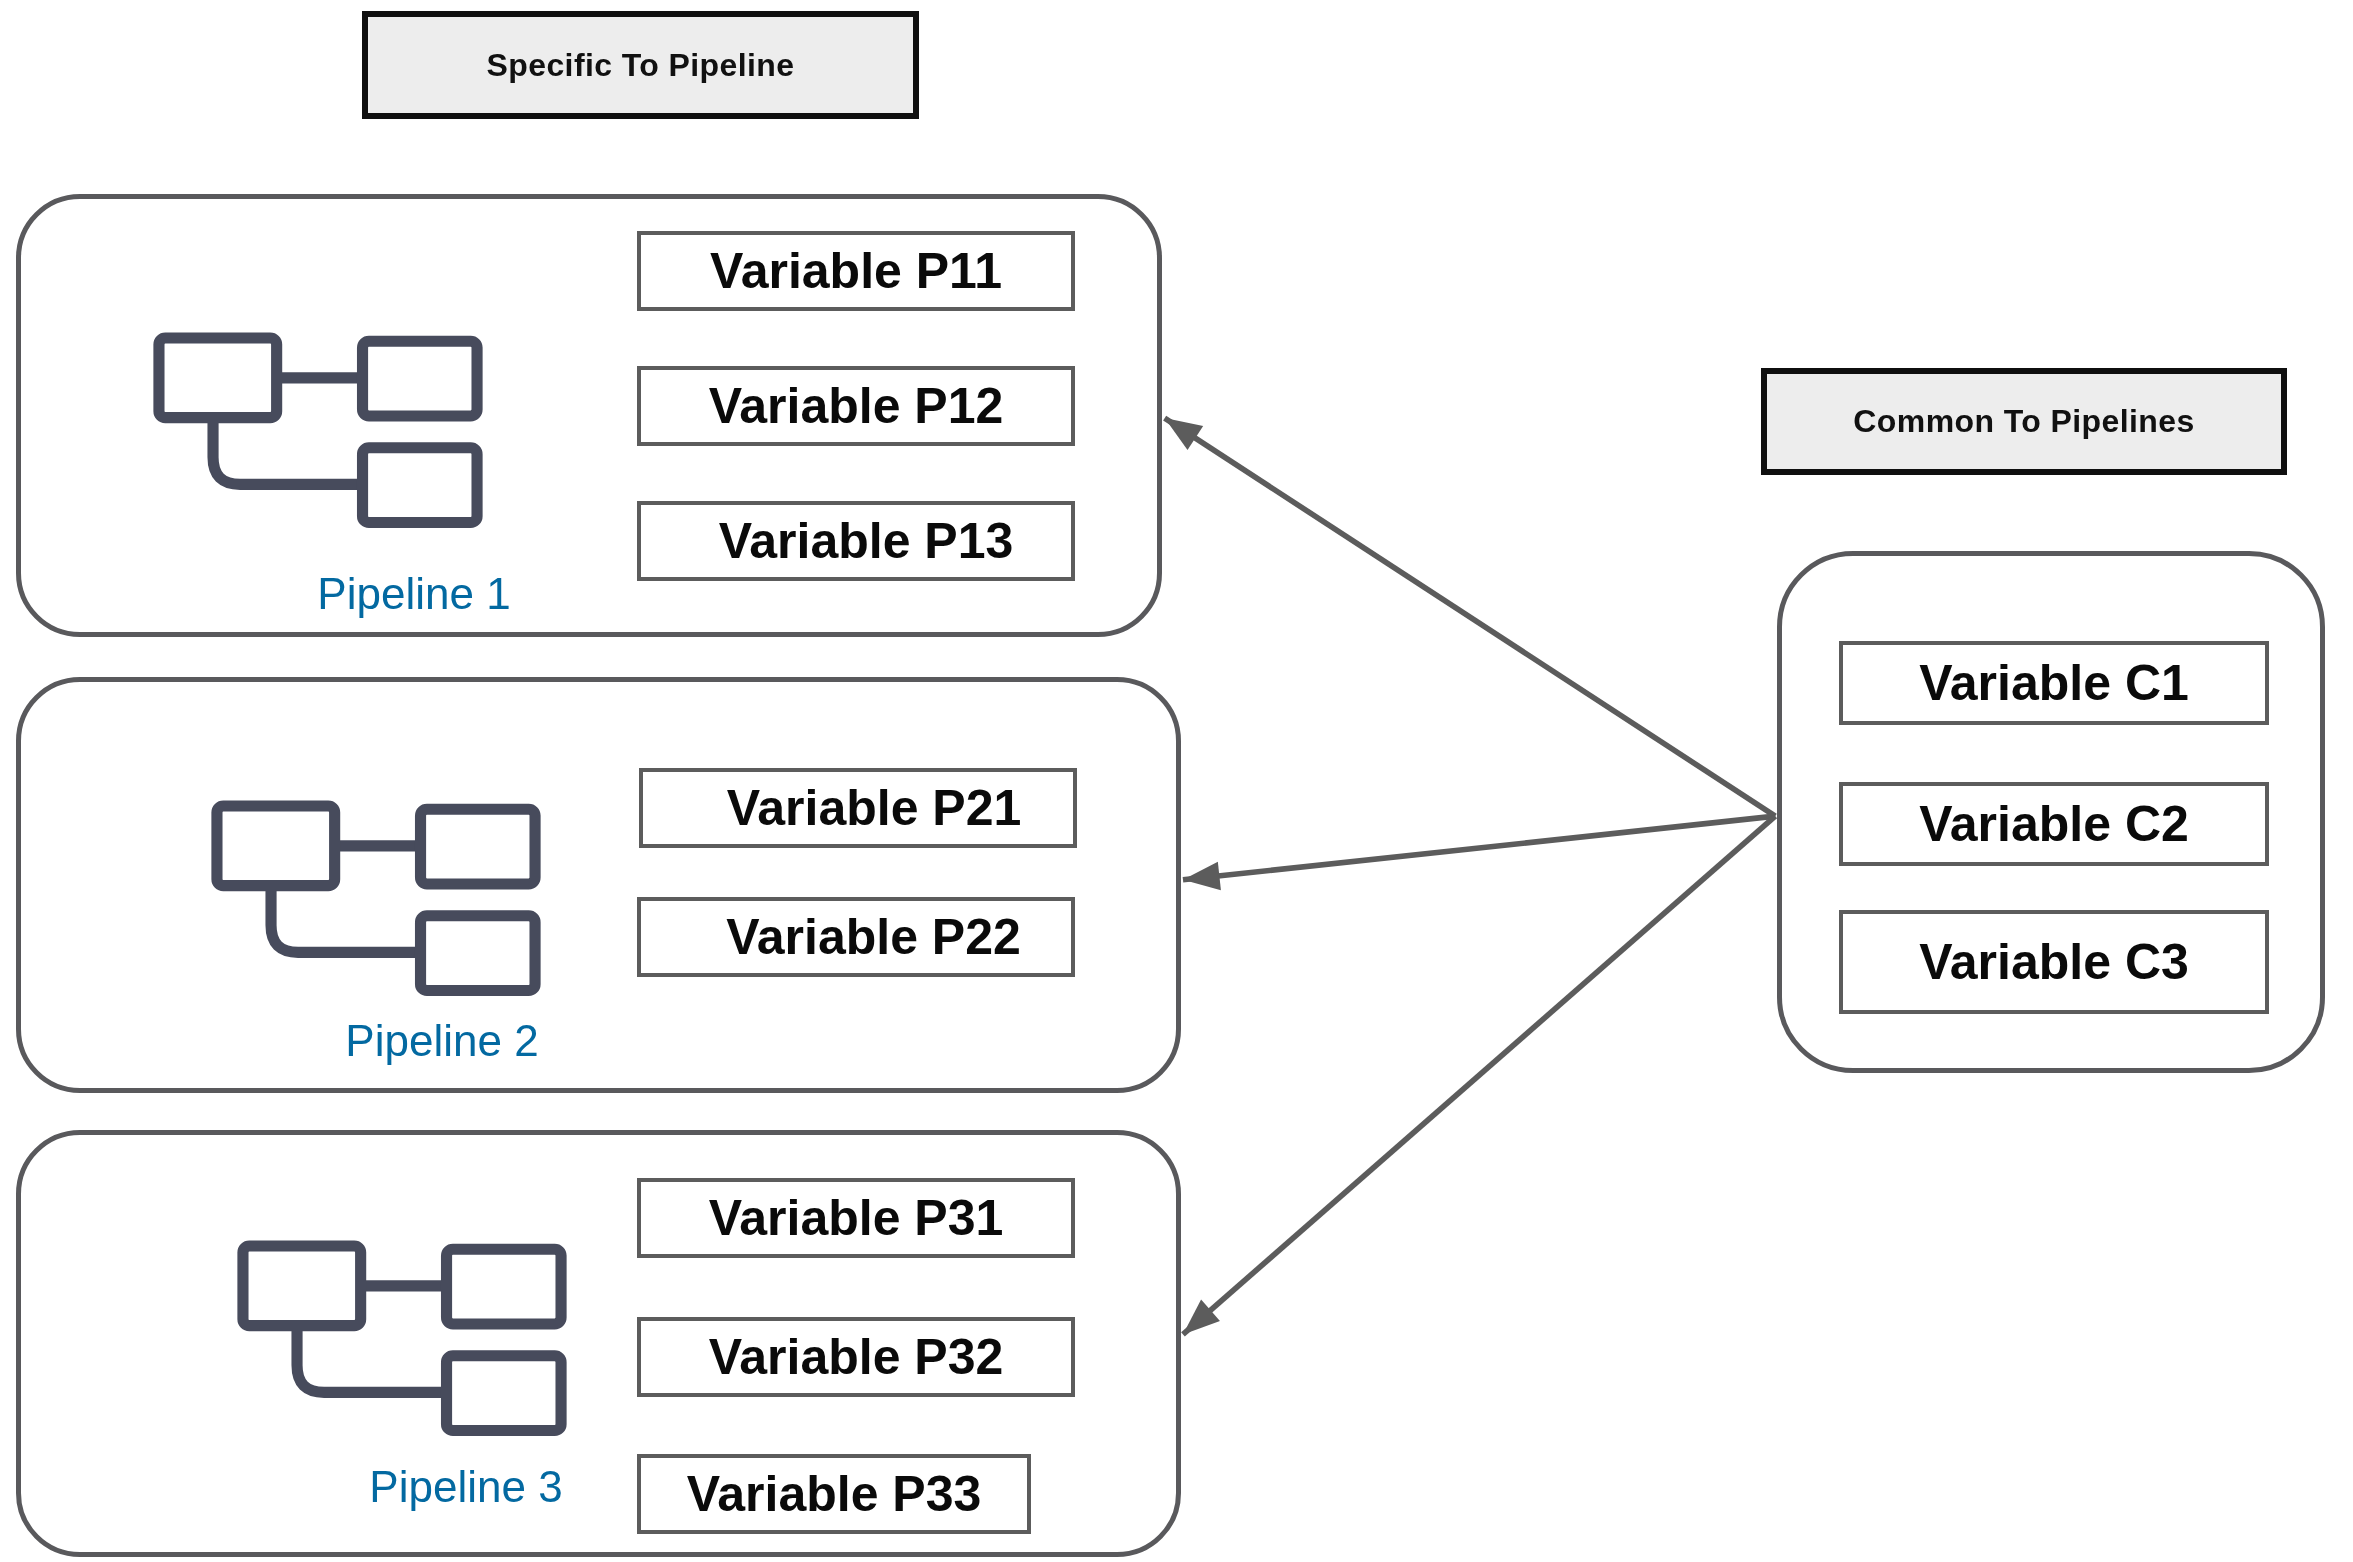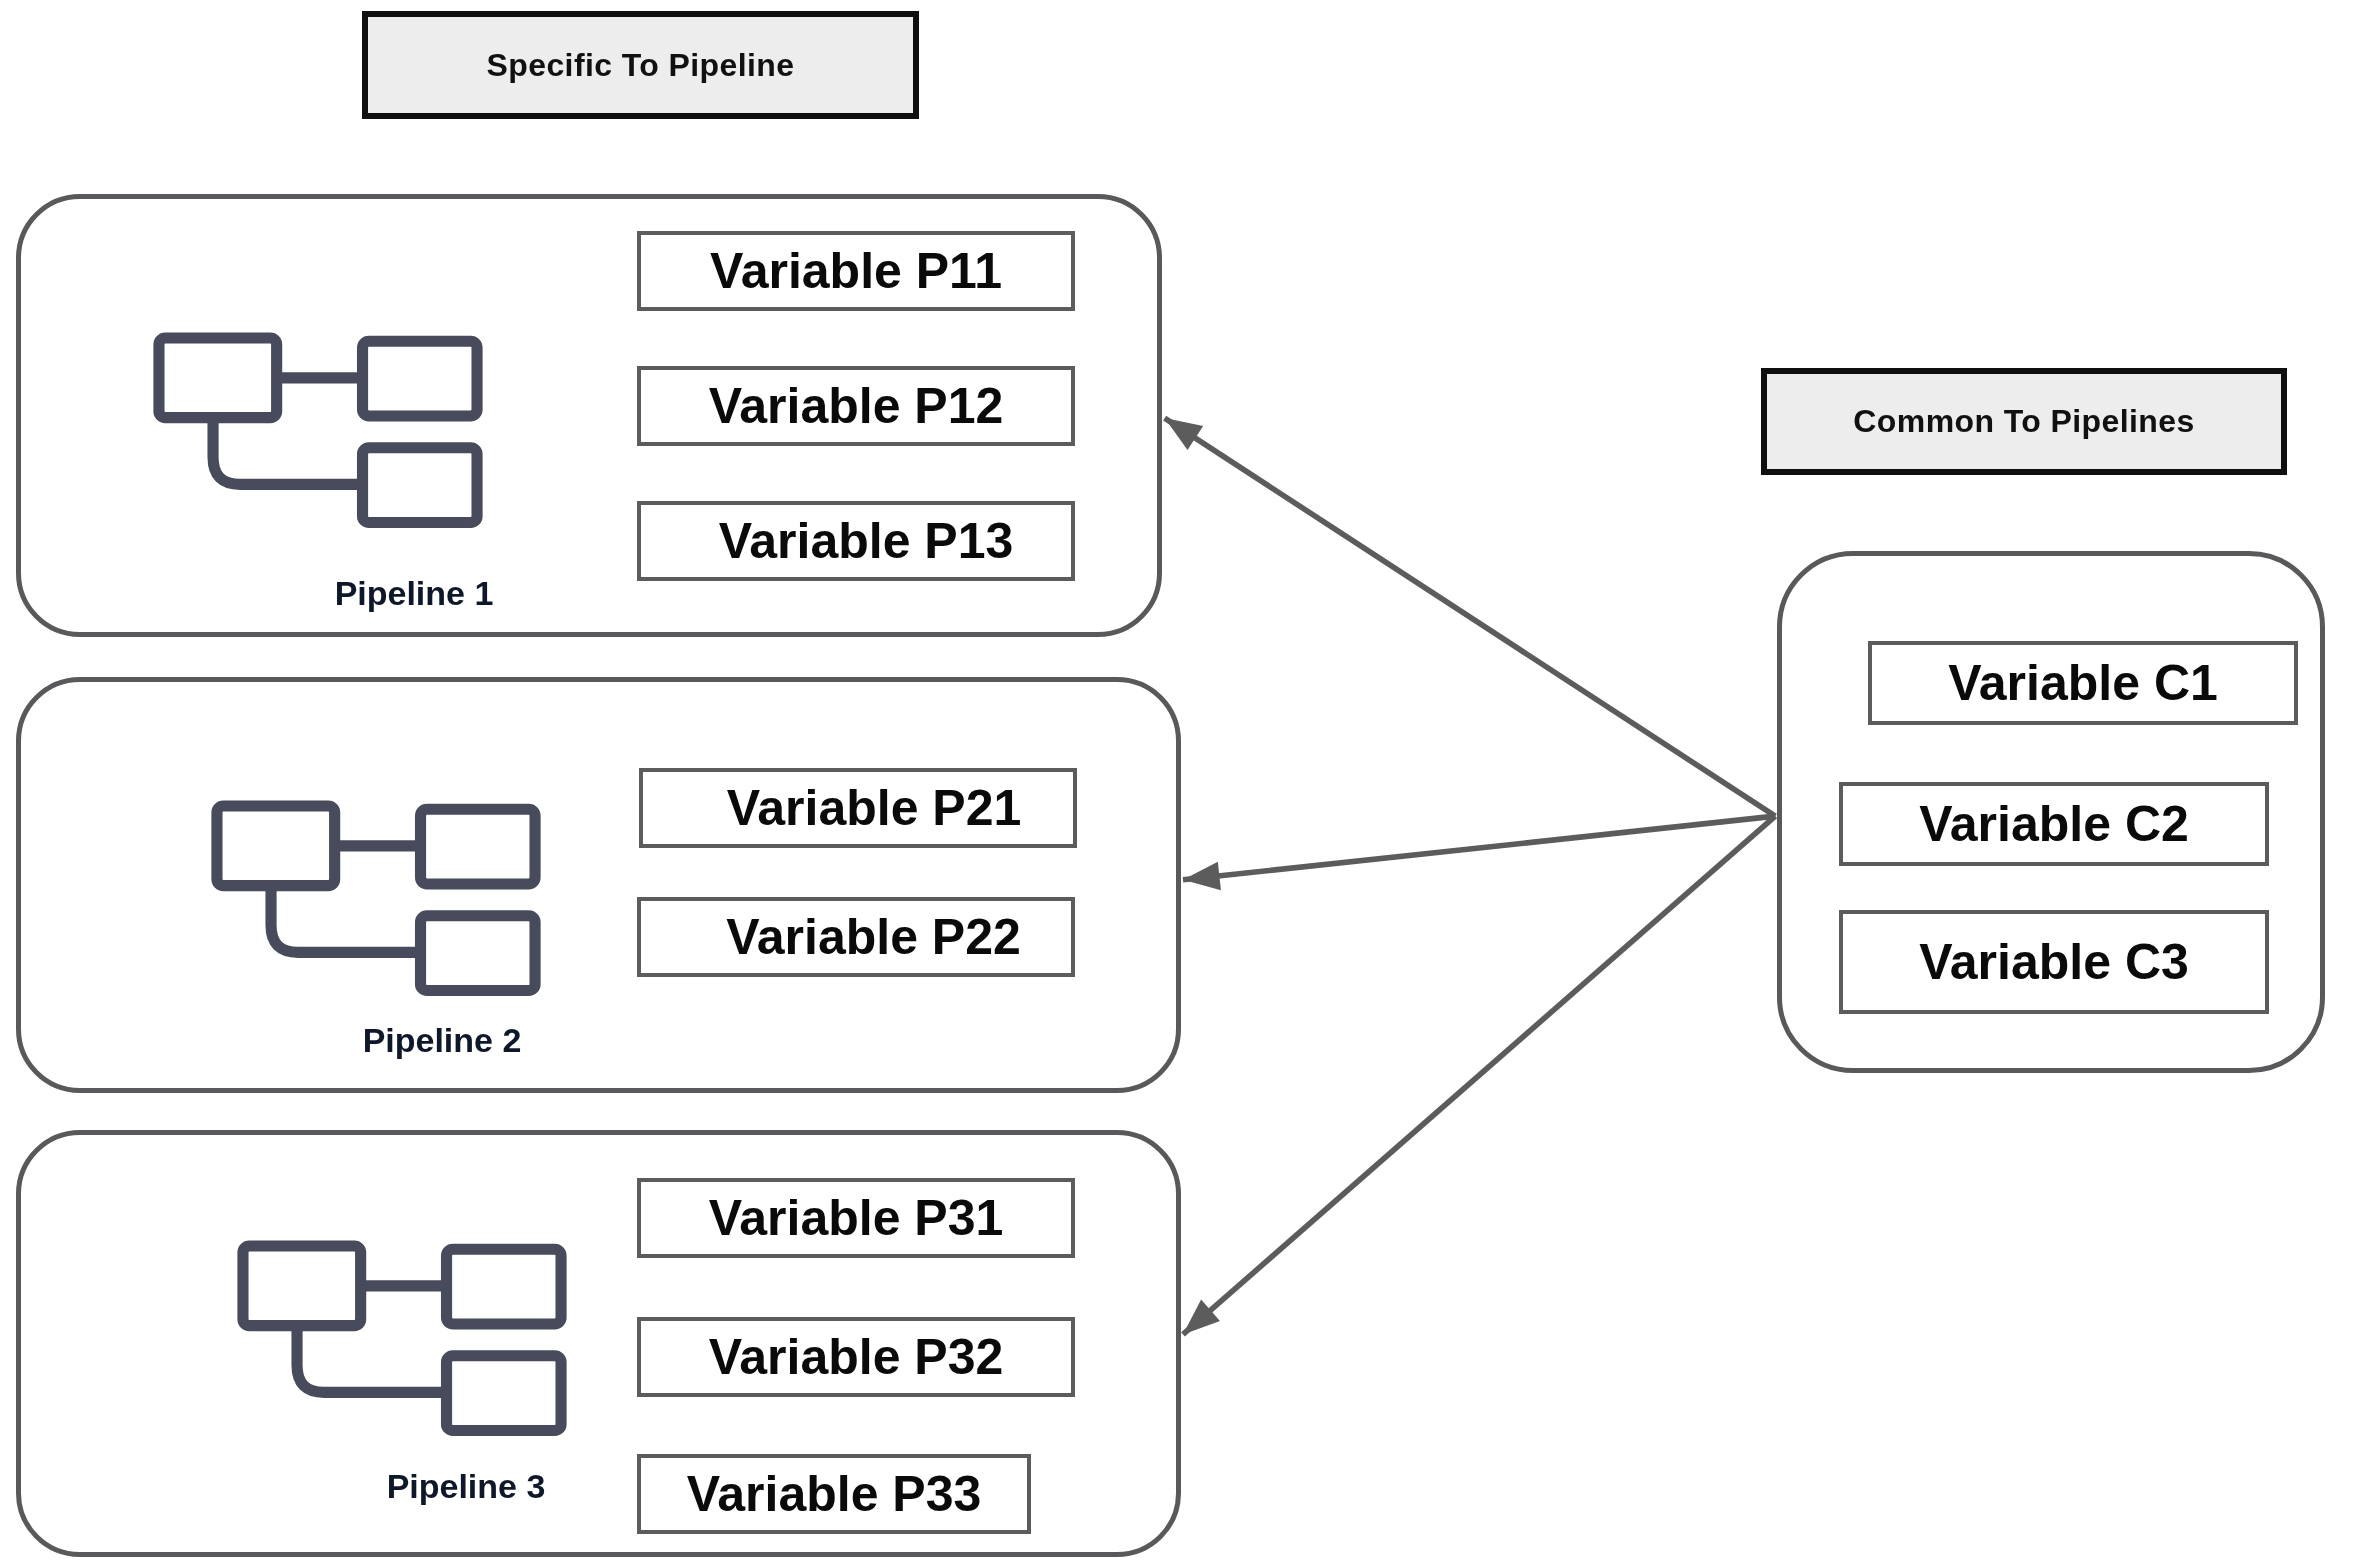--- a/index.html
+++ b/index.html
@@ -54,23 +54,23 @@
     box-sizing: border-box;
     display: flex;
     align-items: center;
     justify-content: center;
     font-weight: bold;
     font-size: 50px;
     color: #0a0a0a;
   }
   .pipeline-label {
     position: absolute;
-    font-weight: bold;
-    font-size: 34px;
-    color: #0f172a;
+    font-weight: normal;
+    font-size: 44px;
+    color: #0369a1;
     text-align: center;
     line-height: 41px;
   }
   .pipeline-icon {
     position: absolute;
   }
 </style>
 </head>
 <body>
 
@@ -145,18 +145,18 @@
   <div class="var-box" style="left:637px; top:1178px; width:438px; height:80px;">Variable P31</div>
   <div class="var-box" style="left:637px; top:1317px; width:438px; height:80px;">Variable P32</div>
   <div class="var-box" style="left:637px; top:1454px; width:394px; height:80px;">Variable P33</div>
 
   <div class="title-box" style="left:1761px; top:368px; width:526px; height:107px;">
     <span>Common To Pipelines</span>
   </div>
 
   <div class="common-box" style="left:1777px; top:551px; width:548px; height:522px;"></div>
 
-  <div class="var-box" style="left:1839px; top:641px; width:430px; height:84px;margin-left:29px;">Variable C1</div>
+  <div class="var-box" style="left:1839px; top:641px; width:430px; height:84px;">Variable C1</div>
   <div class="var-box" style="left:1839px; top:782px; width:430px; height:84px;">Variable C2</div>
   <div class="var-box" style="left:1839px; top:910px; width:430px; height:104px;">Variable C3</div>
 
 </div>
 
 
 </body></html>

